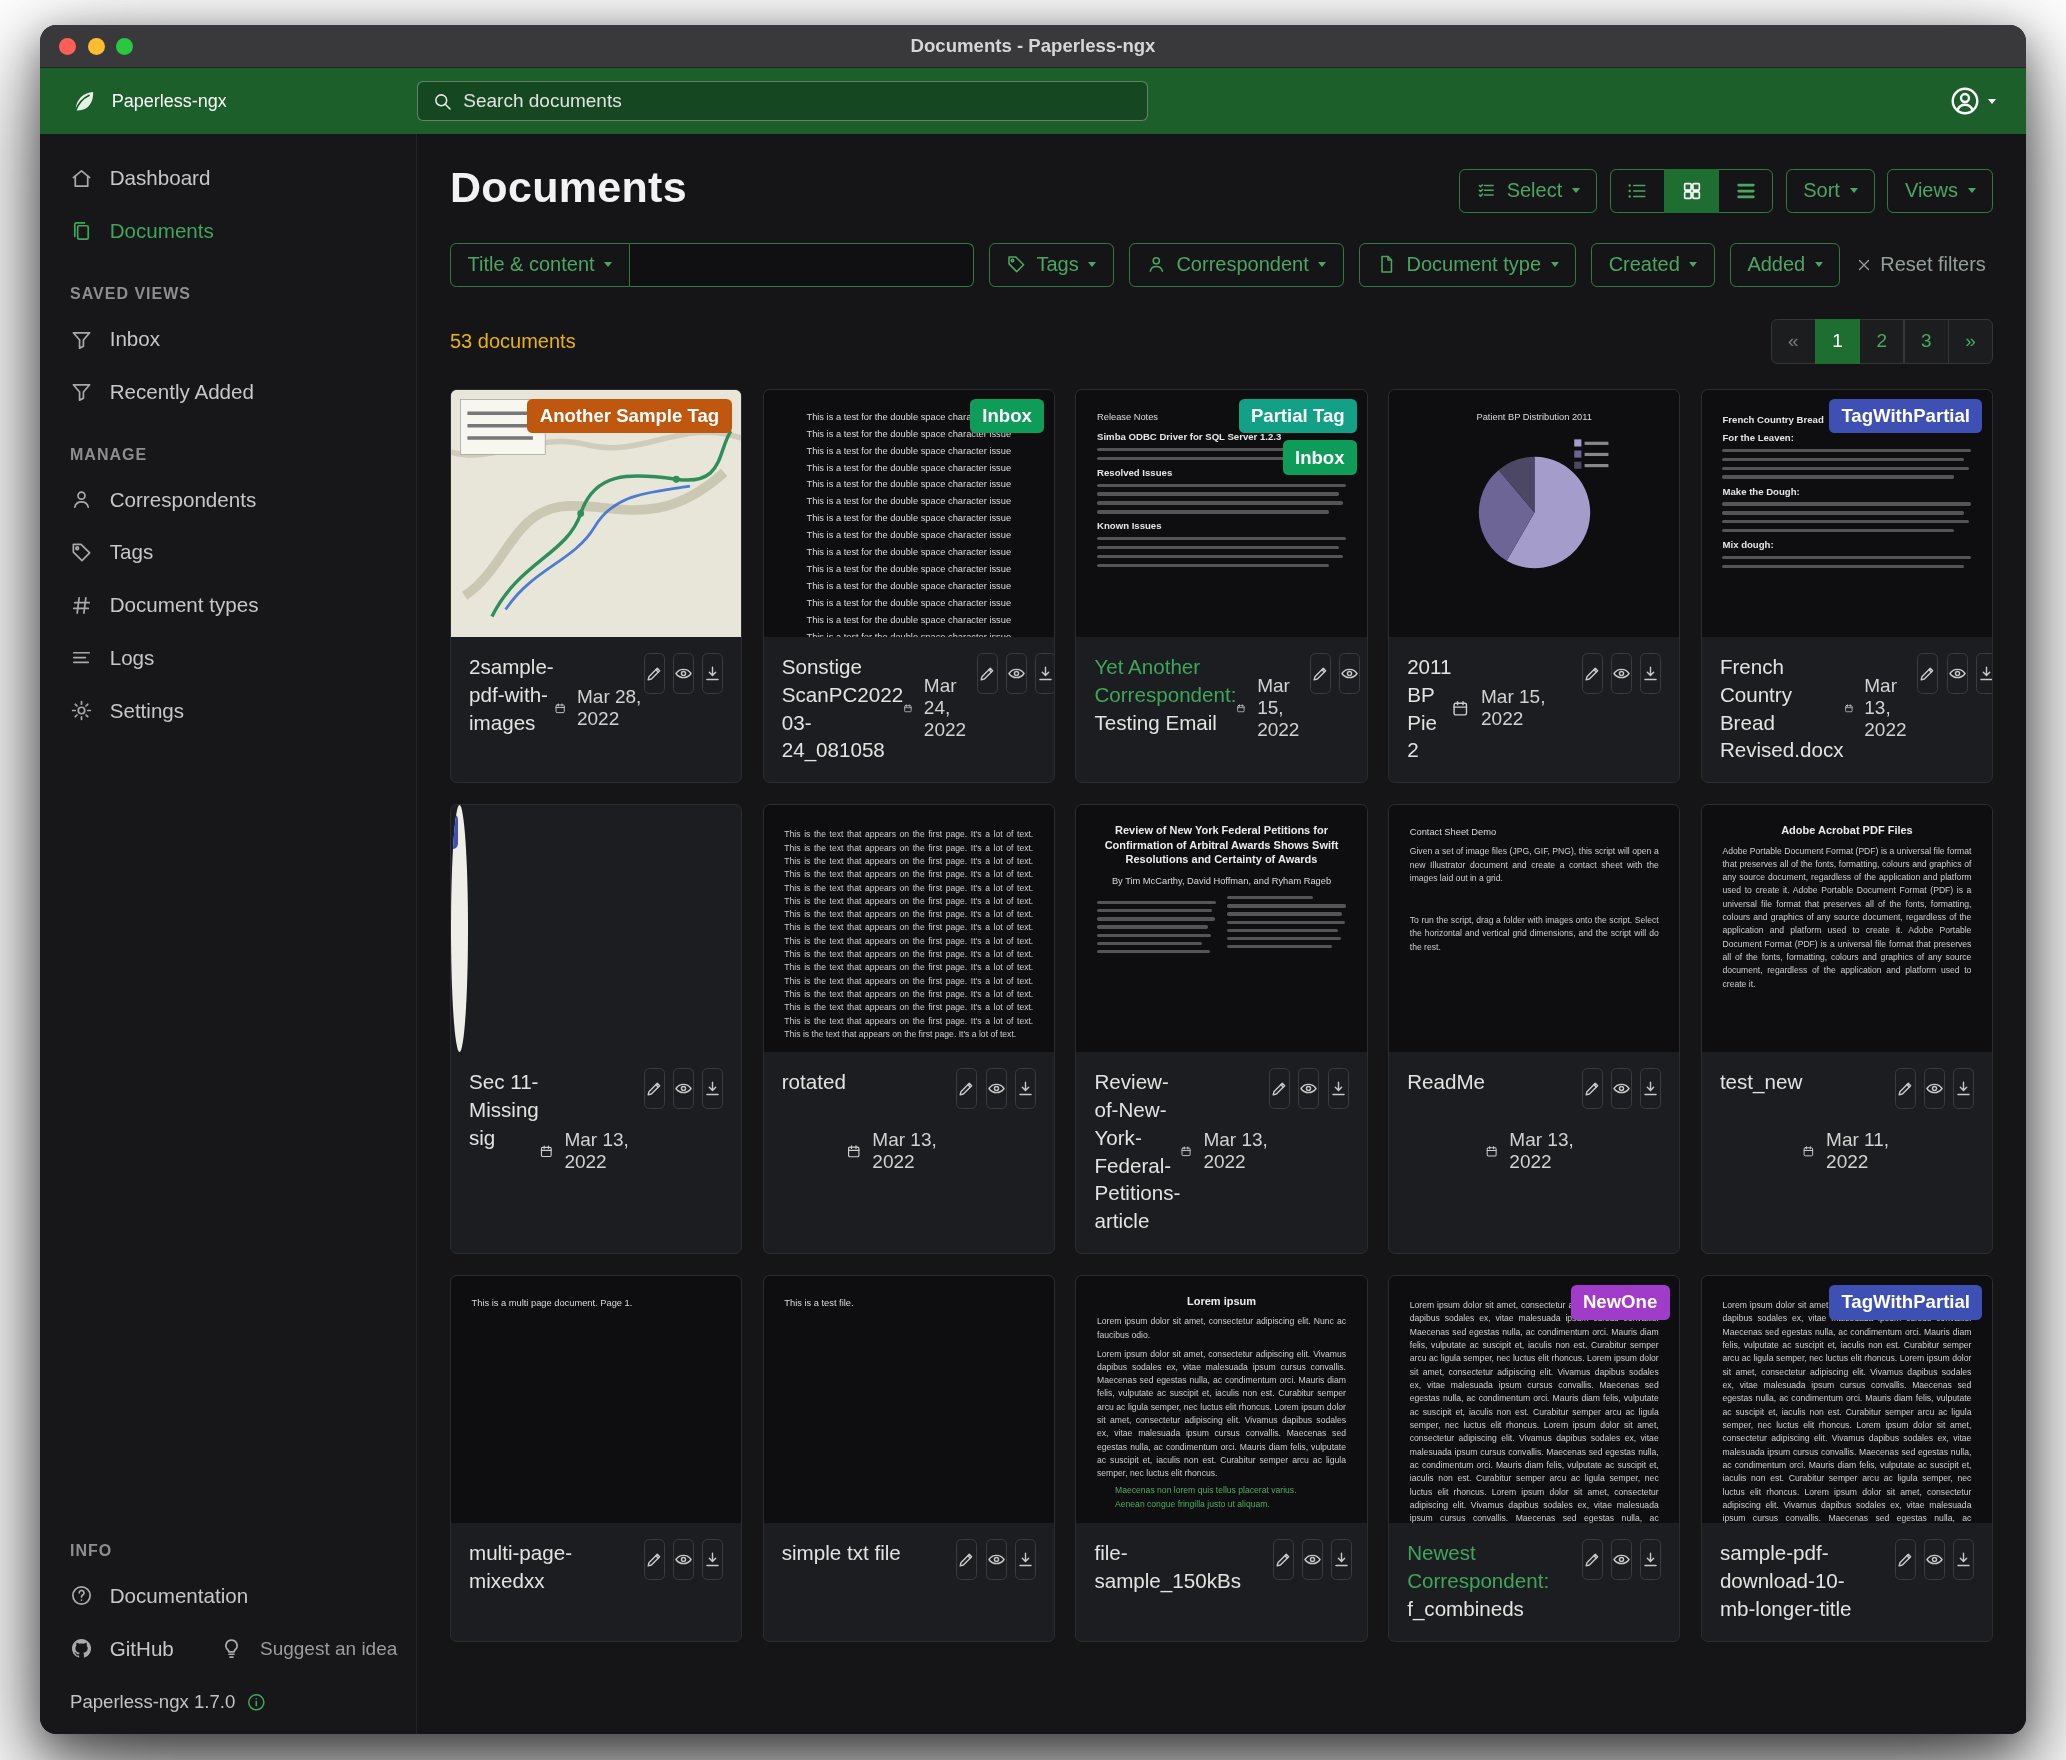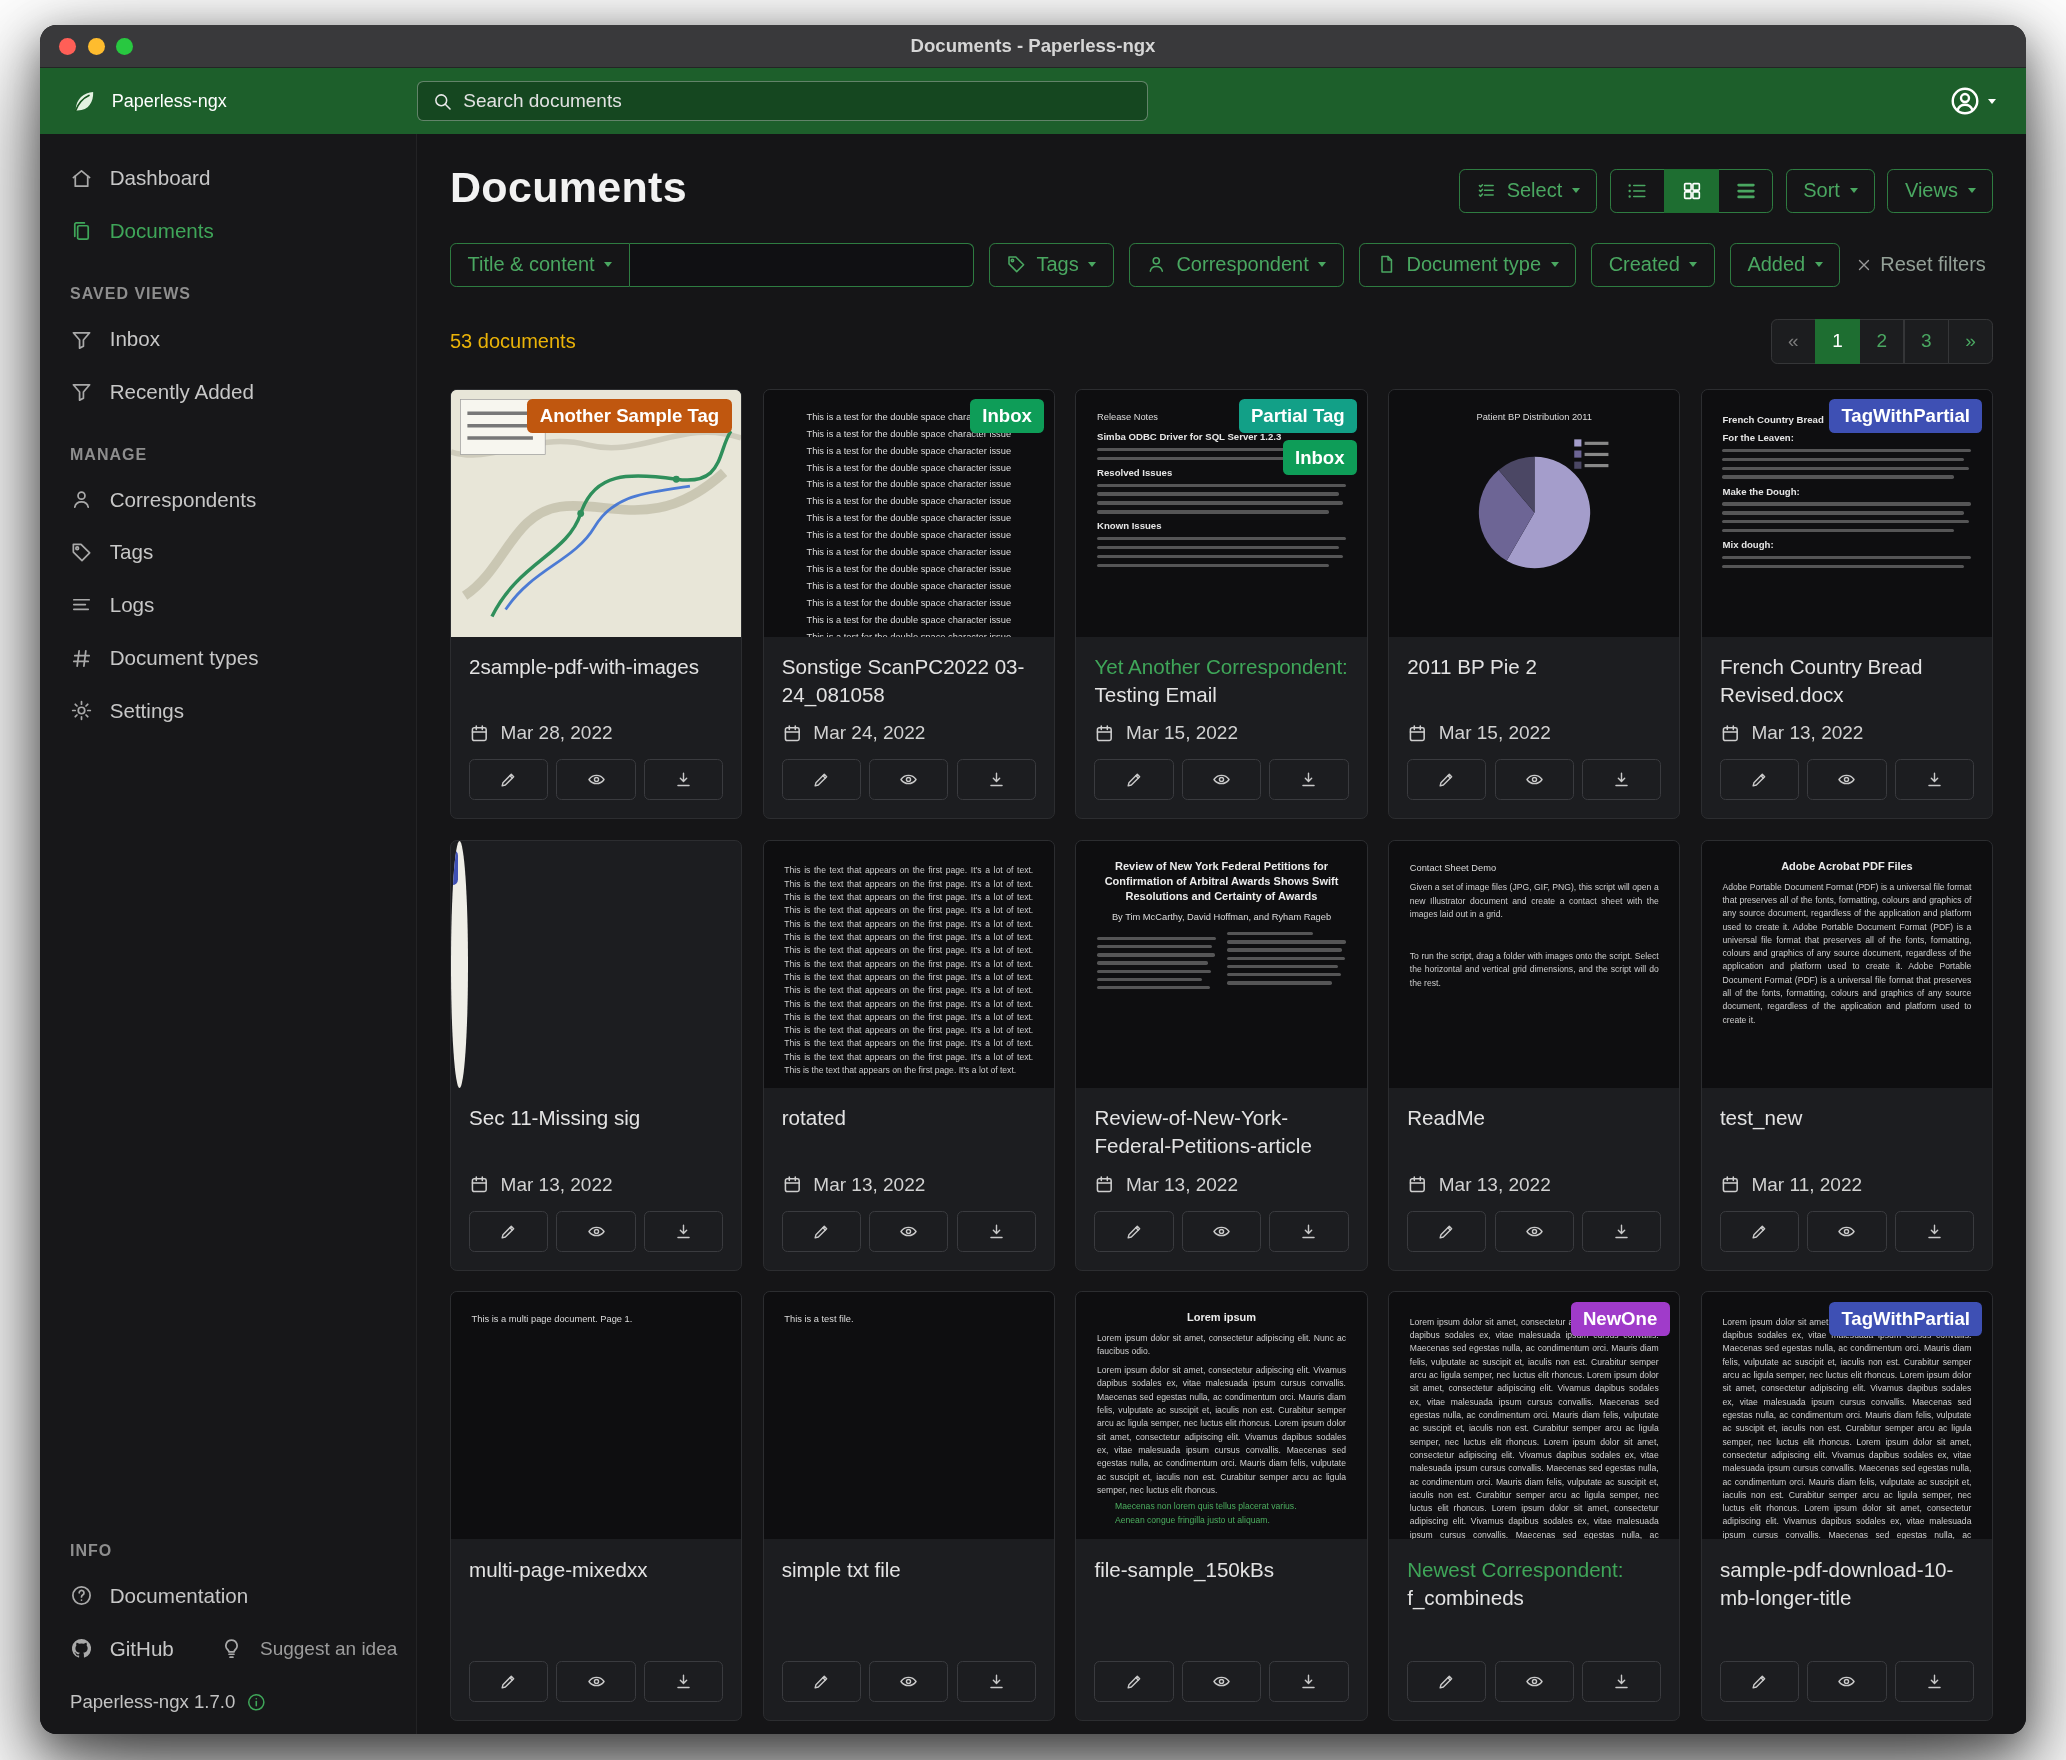--- a/index.html
+++ b/index.html
@@ -86,21 +86,21 @@
 .th-p{font-size:8.6px;color:#cfcfcf;line-height:1.55;text-align:justify;margin-top:5.5px;}
 .th-p.center{}
 .th-link{font-size:8.6px;color:#4cae5f;margin:4.1px 0 0 18px;}
 .bar{height:3.4px;border-radius:1.7px;background:#9b9b9b;opacity:.5;margin:5.5px 0;}
 .thumb.light .th-sub{color:#1c1c1c;}
 .thumb.light .bar{background:#4c4c4c;opacity:.65;}
 .th-cols{column-count:2;column-gap:11px;margin-top:6.9px;}
 .th-cols .bar{margin:4.8px 0;}
 .pie-svg{display:block;width:159px;height:159px;margin:8.2px auto 0;}
 
-.card-body{padding:16.5px 18px 18px;display:flex;flex-direction:column;flex:1;}
+.card-body{padding:16.5px 18px 18px;display:flex;flex-direction:row;flex:1;}
 .card-title{font-size:20.6px;line-height:1.35;color:#e3e3e3;flex:1;}
 .corr{color:#3fa659;}
 .card-date{display:flex;align-items:center;gap:11px;color:#d2d2d2;font-size:19px;margin:13.7px 0 15px;}
 .card-date .ic{width:20.6px;height:20.6px;color:#cfcfcf;}
 .card-actions{display:flex;gap:8.2px;}
 .action-btn{flex:1;height:41px;border:0.7px solid #3a3b3f;border-radius:5.5px;background:transparent;color:#c9c9c9;display:flex;align-items:center;justify-content:center;cursor:pointer;}
 .action-btn svg{width:19px;height:19px;}
 
 .ic{display:inline-block;}
 .ic svg{width:100%;height:100%;display:block;}
@@ -203,32 +203,32 @@
               <svg viewBox="0 0 24 24" fill="none" stroke="currentColor" stroke-width="1.8" stroke-linecap="round" stroke-linejoin="round">
                 <path d="M3.5 11.5v-8h8l9 9-8 8z"></path>
                 <circle cx="7.5" cy="7.5" r="1.4"></circle>
               </svg>
             </span>
             <span>Tags</span>
           </a>
           <a class="side-item">
             <span class="ic" style="width: 23px; height: 23px;">
               <svg viewBox="0 0 24 24" fill="none" stroke="currentColor" stroke-width="1.8" stroke-linecap="round" stroke-linejoin="round">
-                <path d="M4 6h16M4 11h12M4 16h15"></path>
+                <path d="M9.5 4 7.5 20M16.5 4l-2 16M5 9h15M4 15h15"></path>
               </svg>
             </span>
-            <span>Logs</span>
+            <span>Document types</span>
           </a>
           <a class="side-item">
             <span class="ic" style="width: 23px; height: 23px;">
               <svg viewBox="0 0 24 24" fill="none" stroke="currentColor" stroke-width="1.8" stroke-linecap="round" stroke-linejoin="round">
-                <path d="M9.5 4 7.5 20M16.5 4l-2 16M5 9h15M4 15h15"></path>
+                <path d="M4 6h16M4 11h12M4 16h15"></path>
               </svg>
             </span>
-            <span>Document types</span>
+            <span>Logs</span>
           </a>
           <a class="side-item">
             <span class="ic" style="width: 23px; height: 23px;">
               <svg viewBox="0 0 24 24" fill="none" stroke="currentColor" stroke-width="1.8" stroke-linecap="round" stroke-linejoin="round">
                 <circle cx="12" cy="12" r="3.4"></circle>
                 <path d="M12 2.8v2.6M12 18.6v2.6M2.8 12h2.6M18.6 12h2.6M5.5 5.5l1.8 1.8M16.7 16.7l1.8 1.8M18.5 5.5l-1.8 1.8M7.3 16.7l-1.8 1.8"></path>
               </svg>
             </span>
             <span>Settings</span>
           </a>

